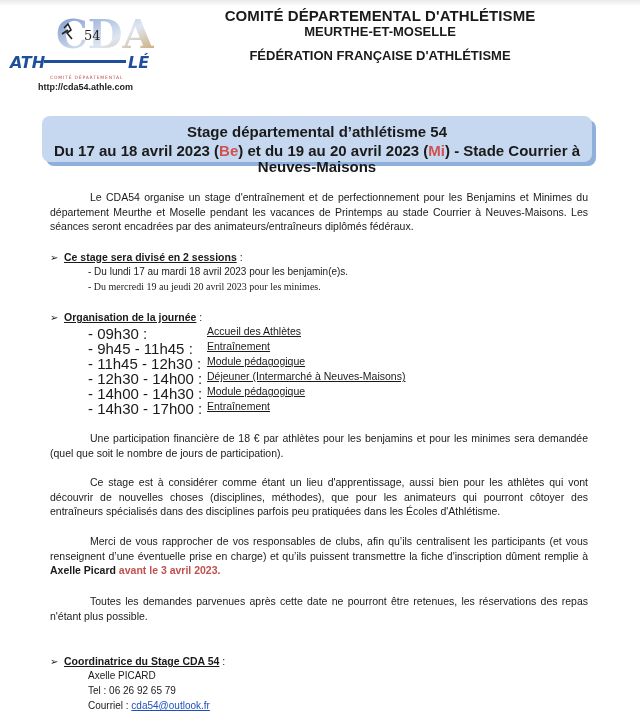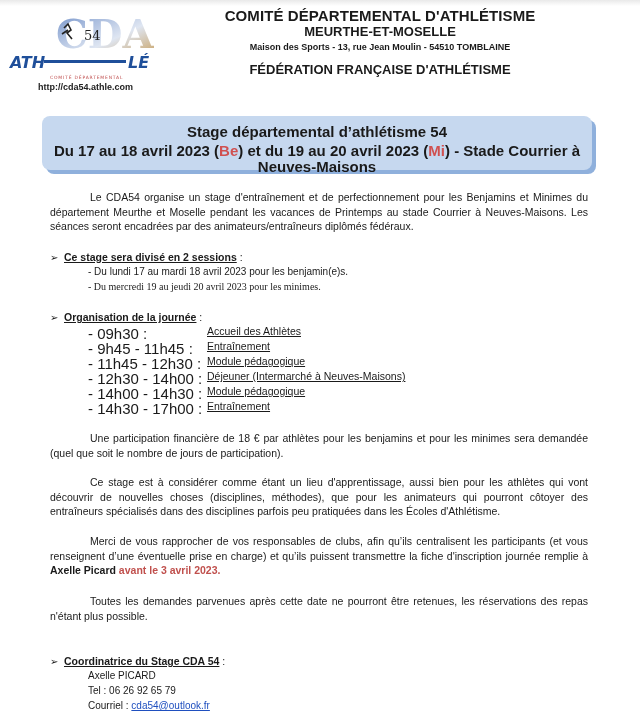--- a/index.html
+++ b/index.html
@@ -15,21 +15,21 @@
 
   
   .hdr { position:absolute; left:180px; top:8px; width:400px; text-align:center; }
   .hdr .l1 { font-size:15px; font-weight:bold; line-height:16px; letter-spacing:0.1px; }
   .hdr .l2 { font-size:13px; font-weight:bold; line-height:16px; }
   .hdr .l3 { font-size:9px; font-weight:bold; line-height:14px; }
   .hdr .l4 { font-size:13px; font-weight:bold; line-height:16px; margin-top:8px; }
 
   
   .banner {
-    position:absolute; left:42px; top:116px; width:550px; height:54px;
+    position:absolute; left:42px; top:116px; width:550px; height:46px;
     background:#c6d8ef; border-radius:8px;
     box-shadow: 4px 4px 0 #8fb0dc;
     text-align:center;
   }
   .banner .title { font-size:15px; font-weight:bold; margin-top:7px; line-height:18px; }
   .banner .sub { font-size:15px; font-weight:bold; line-height:16px; margin-top:2px; }
   .red { color:#d05050; }
 
   
   .p { position:absolute; left:50px; width:538px; font-size:10.5px; line-height:14.5px; text-align:justify; }
@@ -69,21 +69,20 @@
     <rect x="40" y="54" width="82" height="3" fill="#1f4f9a"></rect>
     <text x="124" y="62" font-family="DejaVu Sans, sans-serif" font-size="16" font-weight="bold" font-style="italic" fill="#1f4f9a">LÉ</text>
     <text x="46" y="73" font-family="DejaVu Sans, sans-serif" font-size="4.5" fill="#c05050" letter-spacing="0.8">COMITÉ DÉPARTEMENTAL</text>
   </svg>
 </div>
 <div class="logo-url">http://cda54.athle.com</div>
 
 <div class="hdr">
   <div class="l1">COMITÉ DÉPARTEMENTAL D'ATHLÉTISME</div>
   <div class="l2">MEURTHE-ET-MOSELLE</div>
-  <div class="l3">Maison des Sports - 13, rue Jean Moulin - 54510 TOMBLAINE</div>
   <div class="l4">FÉDÉRATION FRANÇAISE D'ATHLÉTISME</div>
 </div>
 
 <div class="banner">
   <div class="title">Stage départemental d’athlétisme 54</div>
   <div class="sub">
     <span>Du 17 au 18 avril 2023 (</span><span class="red">Be</span><span>) et du 19 au 20 avril 2023 (</span><span class="red">Mi</span><span>) - Stade Courrier à Neuves-Maisons</span>
   </div>
 </div>
 
@@ -110,21 +109,21 @@
   <div class="sched-time" style="top:385px;">- 14h00 - 14h30 :</div>
   <div class="sched-act" style="top:385px;">Module pédagogique</div>
   <div class="sched-time" style="top:400px;">- 14h30 - 17h00 :</div>
   <div class="sched-act" style="top:400px;">Entraînement</div>
 </div>
 
 <div class="p indent" style="top:431px;">Une participation financière de 18 € par athlètes pour les benjamins et pour les minimes sera demandée (quel que soit le nombre de jours de participation).</div>
 
 <div class="p indent" style="top:475px;">Ce stage est à considérer comme étant un lieu d'apprentissage, aussi bien pour les athlètes qui vont découvrir de nouvelles choses (disciplines, méthodes), que pour les animateurs qui pourront côtoyer des entraîneurs spécialisés dans des disciplines parfois peu pratiquées dans les Écoles d'Athlétisme.</div>
 
-<div class="p indent" style="top:534px;"><span>Merci de vous rapprocher de vos responsables de clubs, afin qu’ils centralisent les participants (et vous renseignent d’une éventuelle prise en charge) et qu’ils puissent transmettre la fiche d'inscription journée remplie à </span><b>Axelle Picard</b><span class="deadline"> avant le 3 avril 2023.</span></div>
+<div class="p indent" style="top:534px;"><span>Merci de vous rapprocher de vos responsables de clubs, afin qu’ils centralisent les participants (et vous renseignent d’une éventuelle prise en charge) et qu’ils puissent transmettre la fiche d'inscription dûment remplie à </span><b>Axelle Picard</b><span class="deadline"> avant le 3 avril 2023.</span></div>
 
 <div class="p indent" style="top:594px;">Toutes les demandes parvenues après cette date ne pourront être retenues, les réservations des repas n'étant plus possible.</div>
 
 <div class="bullet-h" style="top:654px;">
   <span class="arrow">➢</span><span class="u">Coordinatrice du Stage CDA 54</span><span> :</span>
 </div>
 <div class="sub-line" style="left:88px; top:669px;">Axelle PICARD</div>
 <div class="sub-line" style="left:88px; top:684px;">Tel : 06 26 92 65 79</div>
 <div class="sub-line" style="left:88px; top:699px;">
   <span>Courriel : </span><a class="mail">cda54@outlook.fr</a>

